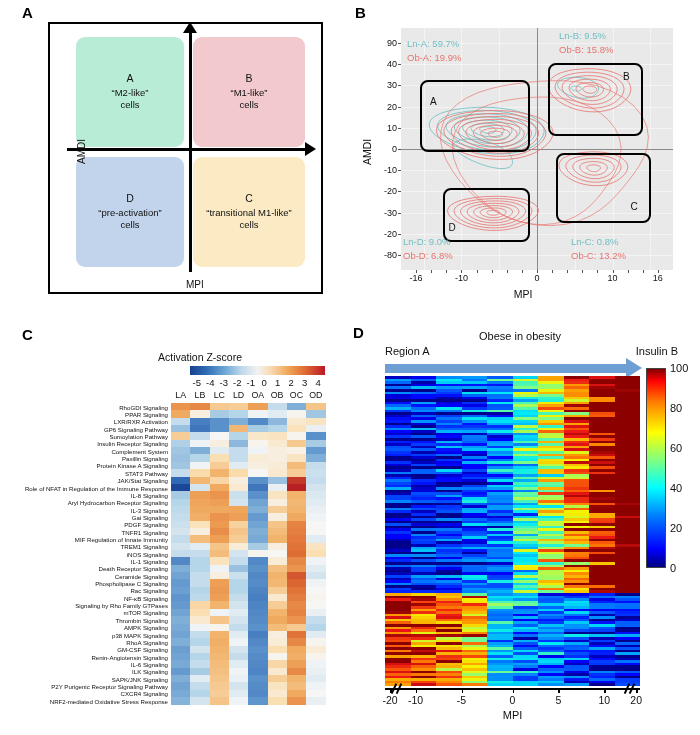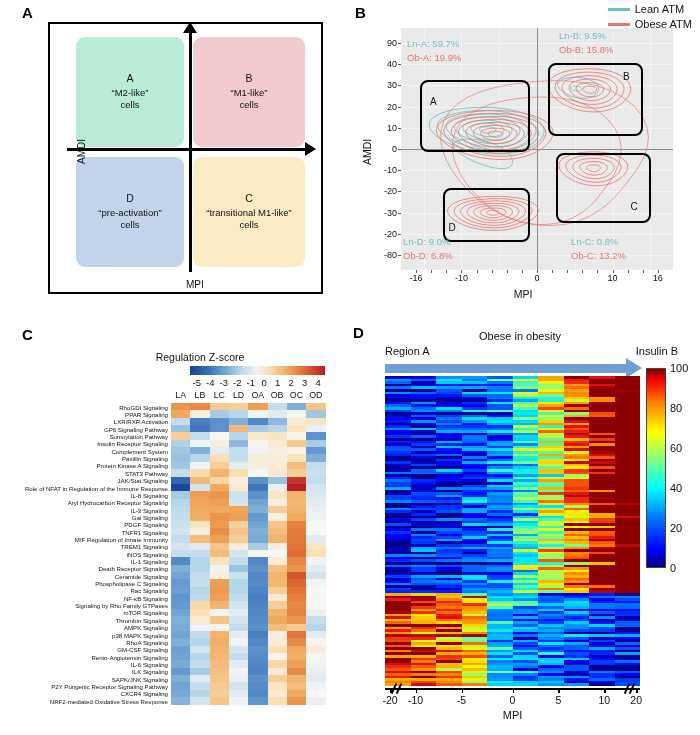--- a/index.html
+++ b/index.html
@@ -110,30 +110,20 @@
     <div class="axis-h"></div>
     <div class="arrow-up"></div>
     <div class="arrow-right"></div>
     <div class="ylab">AMDI</div>
     <div class="xlab">MPI</div>
   </div>
 </div>
 
 <div id="panelB">
   <div class="panel-letter" style="left:10px;top:4px;">B</div>
-  <div class="legend">
-    <div class="row">
-      <span class="swatch" id="B-sw0" style="background: rgb(109, 191, 196);"></span>
-      <span>Lean ATM</span>
-    </div>
-    <div class="row">
-      <span class="swatch" id="B-sw1" style="background: rgb(232, 115, 109);"></span>
-      <span>Obese ATM</span>
-    </div>
-  </div>
   <div class="plotbox" id="B-plot">
       <div style="position: absolute; top: 0px; height: 100%; width: 1px; background: rgb(244, 244, 244); left: 22.6667px;"></div>
       <div style="position: absolute; top: 0px; height: 100%; width: 1px; background: rgb(244, 244, 244); left: 60.4444px;"></div>
       <div style="position: absolute; top: 0px; height: 100%; width: 1px; background: rgb(244, 244, 244); left: 98.2222px;"></div>
       <div style="position: absolute; top: 0px; height: 100%; width: 1px; background: rgb(244, 244, 244); left: 136px;"></div>
       <div style="position: absolute; top: 0px; height: 100%; width: 1px; background: rgb(244, 244, 244); left: 173.778px;"></div>
       <div style="position: absolute; top: 0px; height: 100%; width: 1px; background: rgb(244, 244, 244); left: 211.556px;"></div>
       <div style="position: absolute; top: 0px; height: 100%; width: 1px; background: rgb(244, 244, 244); left: 249.333px;"></div>
       <div style="position: absolute; left: 0px; width: 100%; height: 1px; background: rgb(244, 244, 244); top: 227.14px;"></div>
       <div style="position: absolute; left: 0px; width: 100%; height: 1px; background: rgb(244, 244, 244); top: 205.912px;"></div>
@@ -248,21 +238,21 @@
       <div class="pct" style="left: 170px; top: 222px; color: rgb(232, 115, 109);">Ob-C: 13.2%</div>
       <div class="pct" style="left: 2px; top: 208px; color: rgb(109, 191, 196);">Ln-D: 9.0%</div>
       <div class="pct" style="left: 2px; top: 222px; color: rgb(232, 115, 109);">Ob-D: 6.8%</div>
     </div>
   <div class="ylab">AMDI</div>
   <div class="xlab">MPI</div>
 </div>
 
 <div id="panelC">
   <div class="panel-letter" style="left:22px;top:6px;">C</div>
-  <div class="cbtitle">Regulation Z-score</div>
+  <div class="cbtitle">Activation Z-score</div>
   <div class="cbar"></div>
   <div class="hm" id="C-hm" style="width: 154.4px; height: 301.35px;">
       <div class="rowlab" style="top: 3.675px;">RhoGDI Signaling</div>
       <div class="rowlab" style="top: 11.025px;">PPAR Signaling</div>
       <div class="rowlab" style="top: 18.375px;">LXR/RXR Activation</div>
       <div class="rowlab" style="top: 25.725px;">GP6 Signaling Pathway</div>
       <div class="rowlab" style="top: 33.075px;">Sumoylation Pathway</div>
       <div class="rowlab" style="top: 40.425px;">Insulin Receptor Signaling</div>
       <div class="rowlab" style="top: 47.775px;">Complement System</div>
       <div class="rowlab" style="top: 55.125px;">Paxillin Signaling</div>

